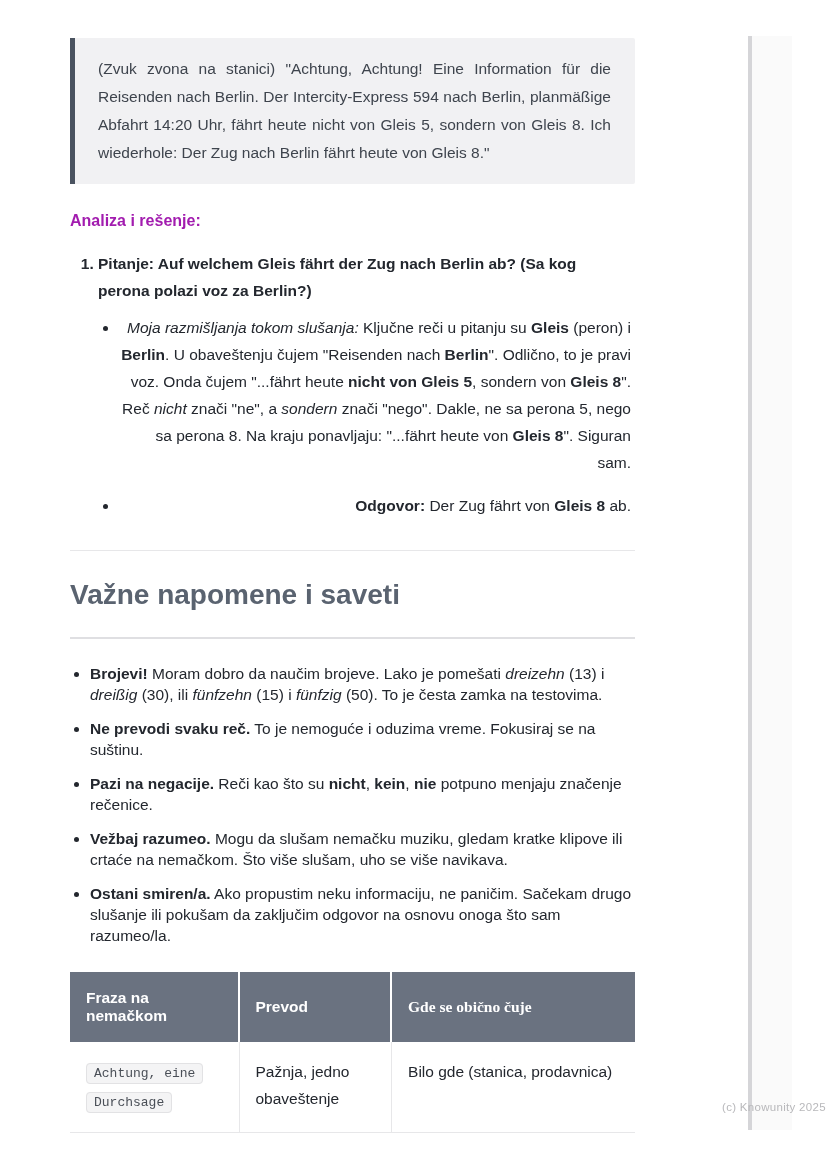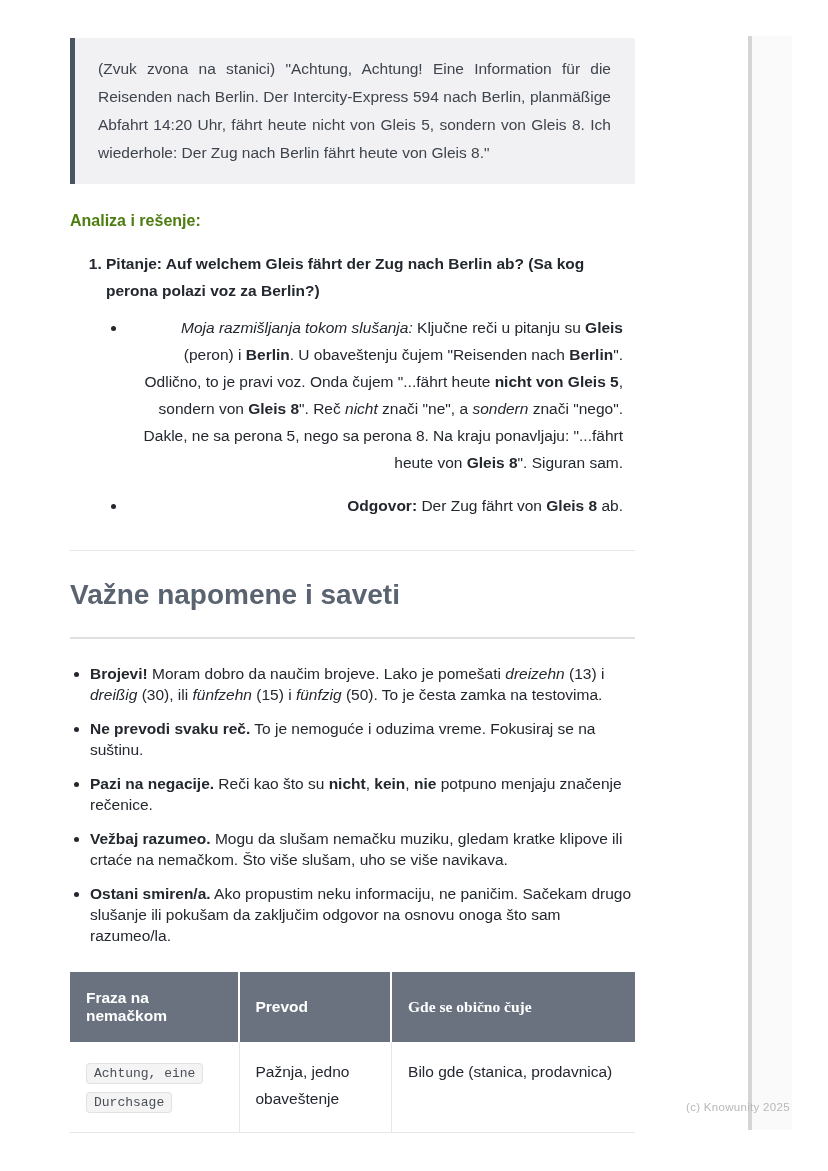--- a/index.html
+++ b/index.html
@@ -24,23 +24,23 @@
 
   blockquote.quote{
     margin:0 0 28px 0;background:var(--quote-bg);
     border-left:5px solid var(--quote-border);
     padding:17px 24px 17px 23px;border-radius:0 2px 2px 0;
   }
   blockquote.quote p{
     margin:0;text-align:justify;font-size:15.5px;line-height:28px;color:#3e444d;
   }
 
-  .bold-heading{font-weight:bold;font-size:16px;margin:0 0 20px 0;color:#4d7c0f;}
+  .bold-heading{font-weight:bold;font-size:16px;margin:0 0 20px 0;color:#a21caf;}
 
-  ol.analysis-list{margin:12px;padding-left:24px;font-size:15.5px;line-height:27px;}
+  ol.analysis-list{margin:4px;padding-left:24px;font-size:15.5px;line-height:27px;}
   ol.analysis-list>li::marker{font-weight:bold;}
   .q{font-weight:bold;}
 
   ul.points{list-style:disc;margin:10px 0 0 0;padding-left:21px;}
   ul.points li{margin-bottom:16px;text-align:right;}
   ul.points li:last-child{margin-bottom:0;}
 
   .b{font-weight:bold;}
   .i{font-style:italic;}
 
@@ -75,21 +75,21 @@
     background:#f4f4f5;border:1px solid #e2e2e4;border-radius:4px;
     padding:2px 7px;
     box-decoration-break:clone;-webkit-box-decoration-break:clone;
   }
 
   .page-edge{
     position:absolute;left:748px;top:36px;width:44px;height:1094px;
     background:#fafafa;border-left:4px solid #d5d5d8;
   }
   .watermark{
-    position:absolute;left:686px;top:1101px;z-index:5;
+    position:absolute;left:722px;top:1101px;z-index:5;
     font-size:11.5px;color:var(--watermark);letter-spacing:0.3px;
   }
 </style>
 </head>
 <body>
 
 <div class="viewport">
   <div class="page">
 
     <blockquote class="quote">

